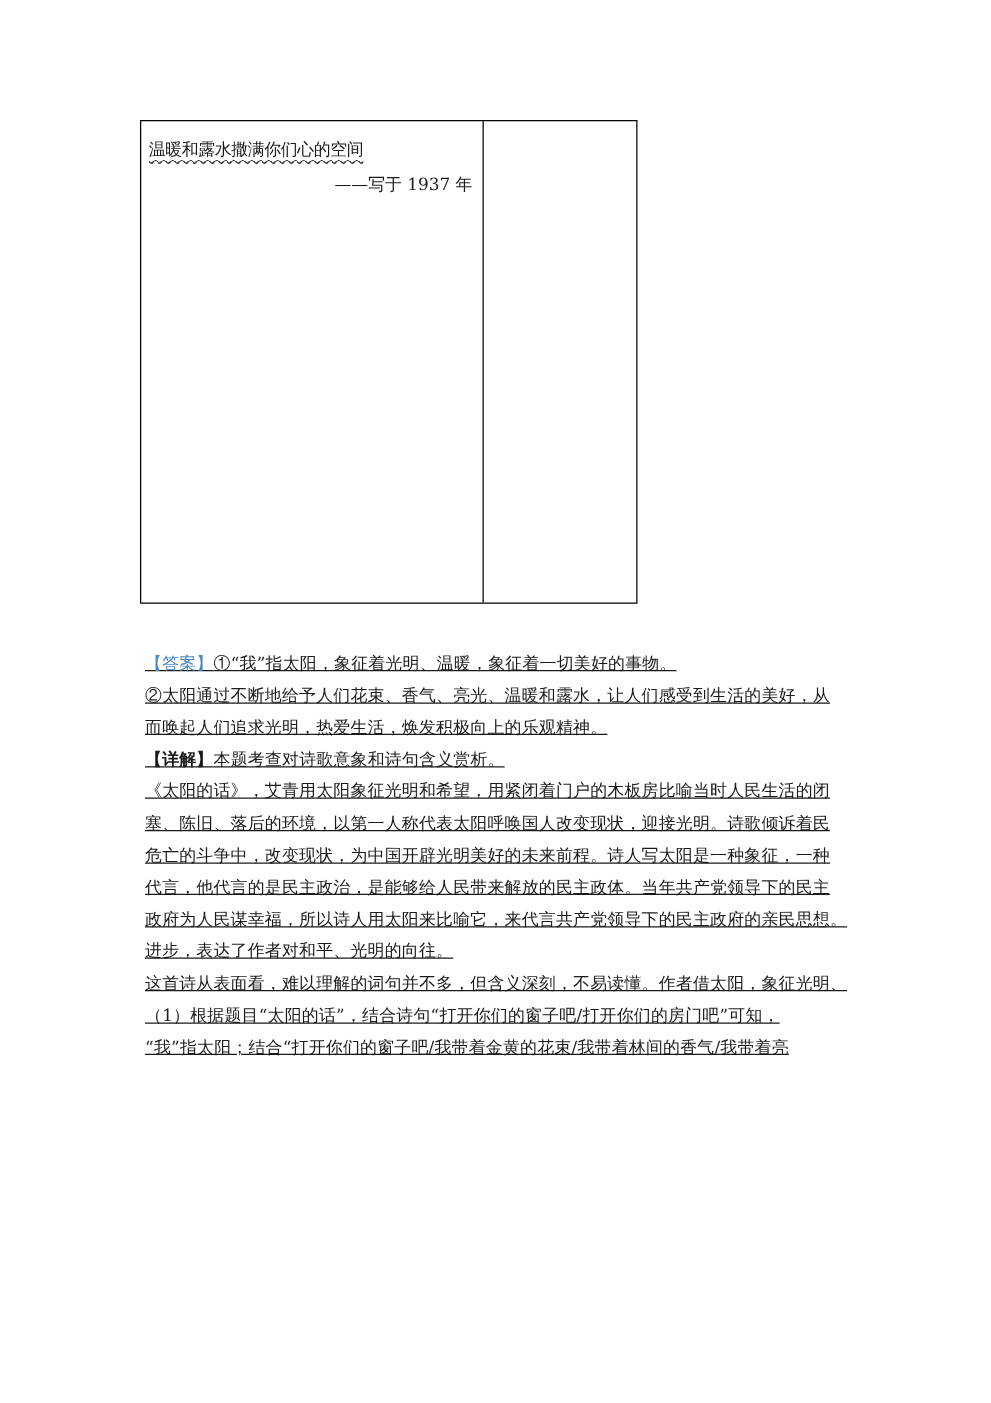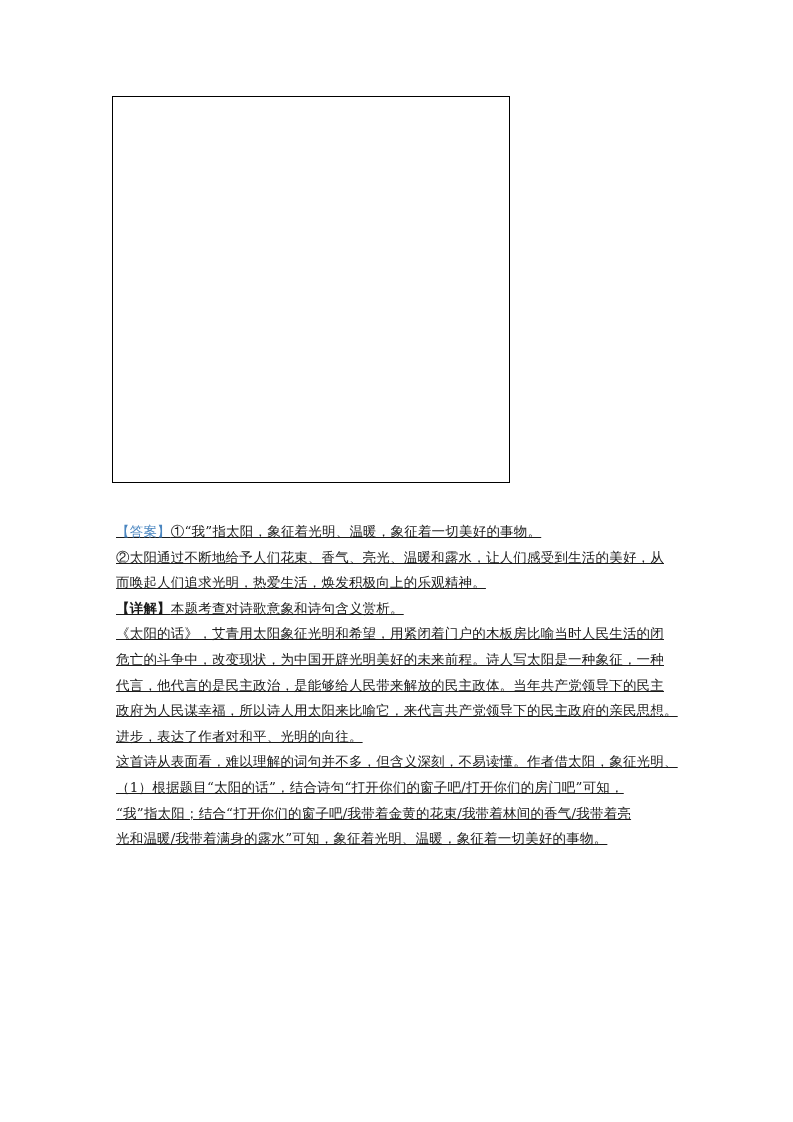--- a/index.html
+++ b/index.html
@@ -14,30 +14,34 @@
     .poem-date { font-size: 13.5px; text-align: right; margin-top: 10px; padding-right: 2px; white-space: nowrap; }
     .content { position: absolute; left: 116px; top: 519px; width: 562px; font-size: 13.5px; line-height: 25.6px; }
     .para { margin: 0; text-align: justify; white-space: nowrap; letter-spacing: 0.2px; text-decoration: underline; }
     .label-blue { color: #4a86c0; }
     .label-bold { font-weight: bold; }
   </style>
 </head>
 <body>
 
 <div class="poem-table">
+  <div class="poem-cell">
+    <div class="poem-line">温暖和露水撒满你们心的空间</div>
+    <div class="poem-date">——写于 1937 年</div>
+  </div>
   <div class="empty-cell"></div>
 </div>
 
 <div class="content">
   <p class="para"><span class="label-blue">【答案】</span><span>①“我”指太阳，象征着光明、温暖，象征着一切美好的事物。</span></p>
   <p class="para">②太阳通过不断地给予人们花束、香气、亮光、温暖和露水，让人们感受到生活的美好，从</p>
   <p class="para">而唤起人们追求光明，热爱生活，焕发积极向上的乐观精神。</p>
   <p class="para"><span class="label-bold">【详解】</span><span>本题考查对诗歌意象和诗句含义赏析。</span></p>
   <p class="para">《太阳的话》，艾青用太阳象征光明和希望，用紧闭着门户的木板房比喻当时人民生活的闭</p>
+  <p class="para">塞、陈旧、落后的环境，以第一人称代表太阳呼唤国人改变现状，迎接光明。诗歌倾诉着民</p>
   <p class="para">危亡的斗争中，改变现状，为中国开辟光明美好的未来前程。诗人写太阳是一种象征，一种</p>
   <p class="para">代言，他代言的是民主政治，是能够给人民带来解放的民主政体。当年共产党领导下的民主</p>
   <p class="para">政府为人民谋幸福，所以诗人用太阳来比喻它，来代言共产党领导下的民主政府的亲民思想。</p>
   <p class="para">进步，表达了作者对和平、光明的向往。</p>
   <p class="para">这首诗从表面看，难以理解的词句并不多，但含义深刻，不易读懂。作者借太阳，象征光明、</p>
   <p class="para">（1）根据题目“太阳的话”，结合诗句“打开你们的窗子吧/打开你们的房门吧”可知，</p>
   <p class="para">“我”指太阳；结合“打开你们的窗子吧/我带着金黄的花束/我带着林间的香气/我带着亮</p>
-  <p class="para">光和温暖/我带着满身的露水”可知，象征着光明、温暖，象征着一切美好的事物。</p>
 </div>
 
 </body></html>

